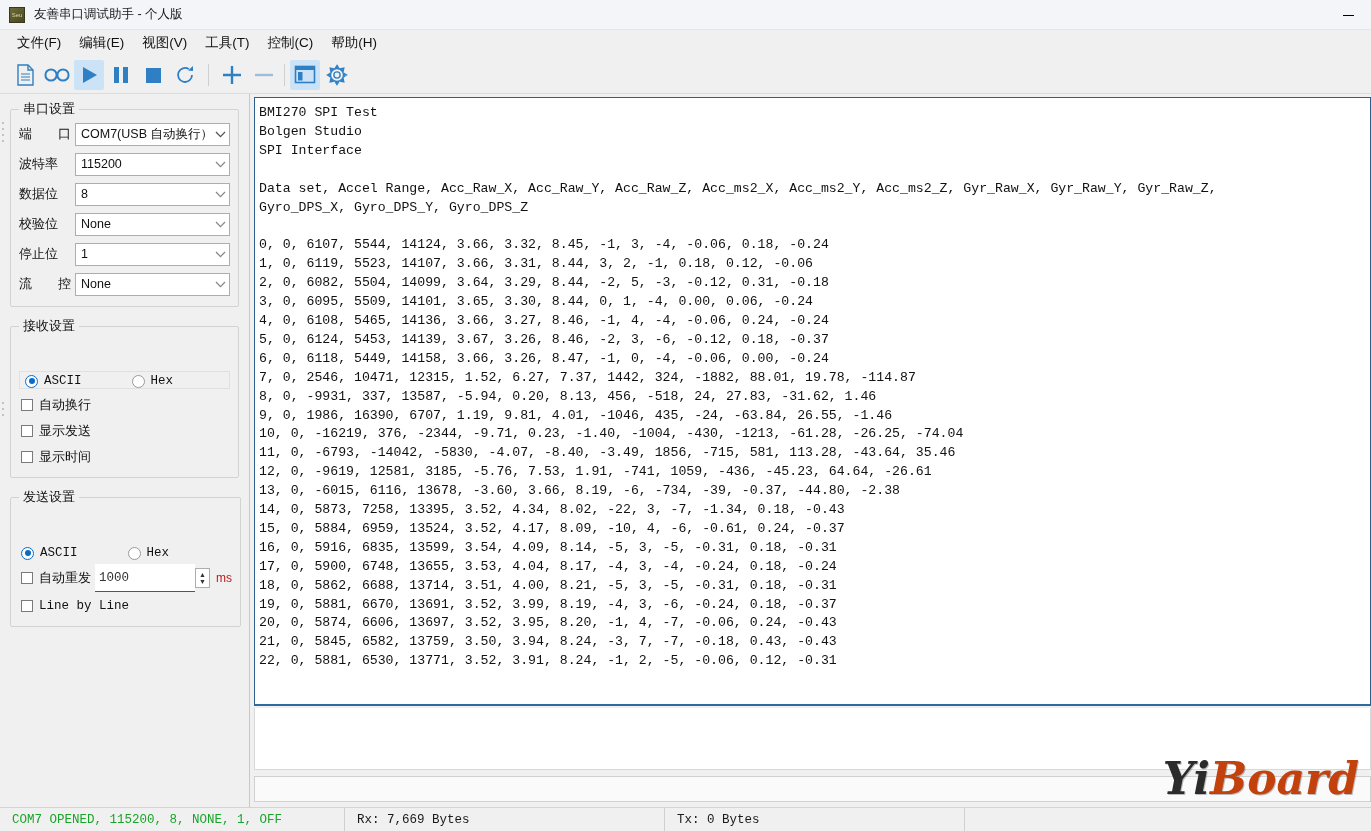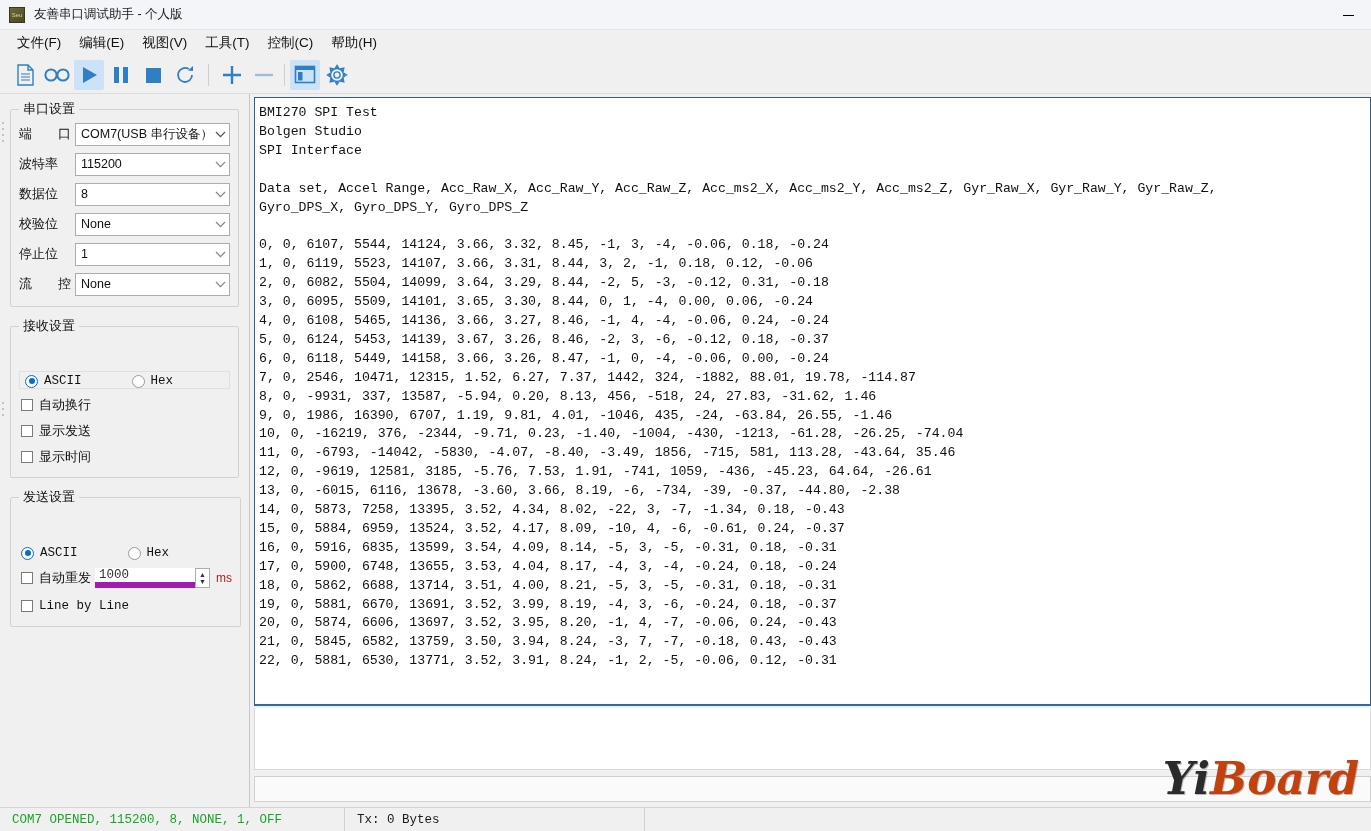--- a/index.html
+++ b/index.html
@@ -212,23 +212,23 @@
     margin-right: 6px; margin-left: 2px;
     flex: none;
   }
   .mono-lbl { font-family: "Liberation Mono", monospace; font-size: 12.5px; }
 
   .spin-wrap {
     display: flex; align-items: center;
     margin-left: 4px;
   }
   .spin-input {
-    width: 100px; height: 20px;
+    width: 100px; height: 28px;
     border: none;
-    border-bottom: 6px solid #a21caf;
+    border-bottom: 1px solid #a21caf;
     background: #fff;
     font-family: "Liberation Mono", monospace;
     font-size: 12.5px;
     color: #333;
     padding: 0 4px;
     outline: none;
   }
   .spin-btns {
     width: 15px; height: 20px;
     border: 1px solid #adadad;
@@ -433,21 +433,21 @@
 
       <fieldset class="group">
         <legend>串口设置</legend>
 
         <div class="row">
           <div class="row-label spread">
             <span>端</span>
             <span>口</span>
           </div>
           <div class="combo">
-            <span class="val">COM7(USB 串行设备）</span>
+            <span class="val">COM7(USB 自动换行）</span>
             <span class="chev">
               <svg width="11" height="7" viewBox="0 0 11 7">
                   <path d="M1 1 L5.5 5.6 L10 1" fill="none" stroke="#555" stroke-width="1.3"></path>
                 </svg>
             </span>
           </div>
         </div>
 
         <div class="row">
           <div class="row-label">波特率</div>
@@ -612,17 +612,18 @@
       <div class="send-line"></div>
     </div>
   </div>
 
   <div class="watermark">
     <span class="wm-a">Yi</span><span class="wm-b">Board</span>
   </div>
 
   <div class="statusbar">
     <div class="st-cell st-1">COM7 OPENED, 115200, 8, NONE, 1, OFF</div>
+    <div class="st-cell st-2">Rx: 7,669 Bytes</div>
     <div class="st-cell st-3">Tx: 0 Bytes</div>
     <div class="st-cell st-4"></div>
   </div>
 
 </div>
 
 </body></html>

